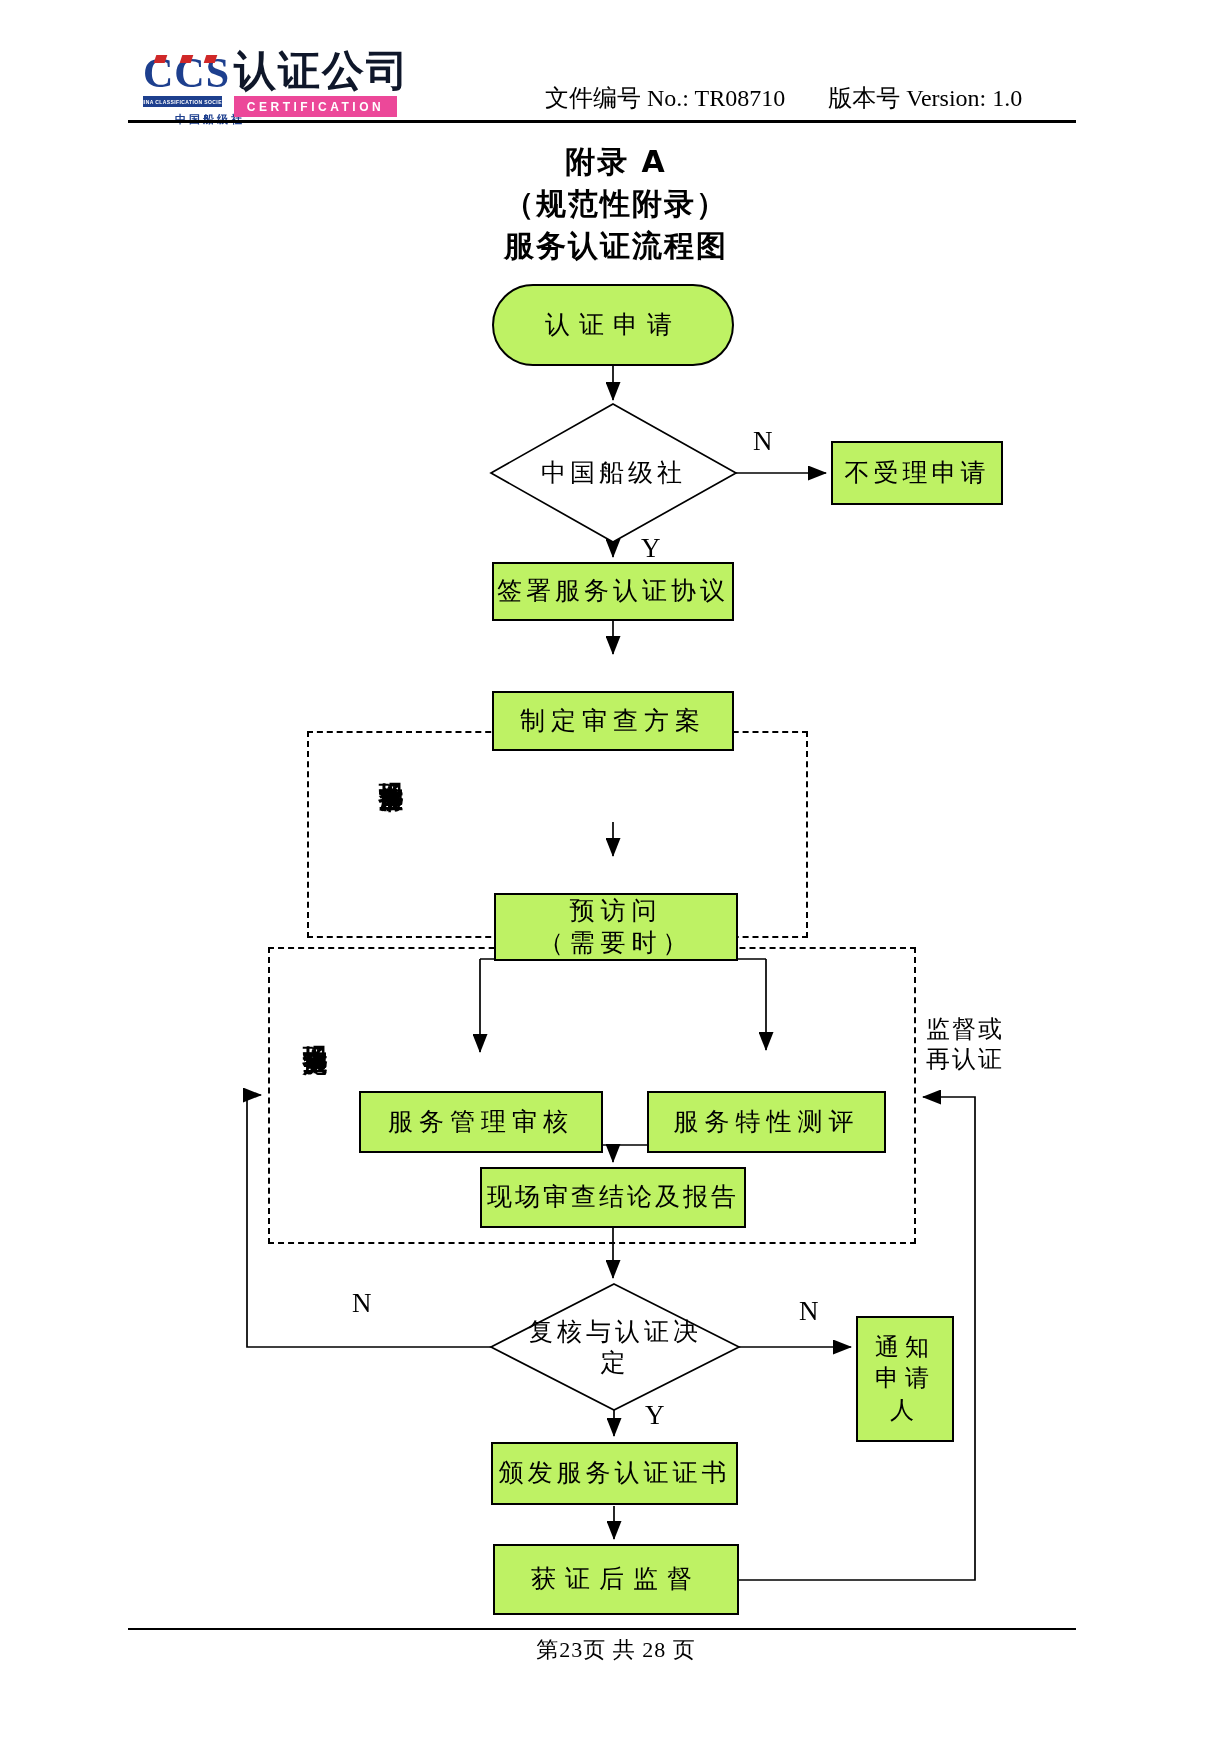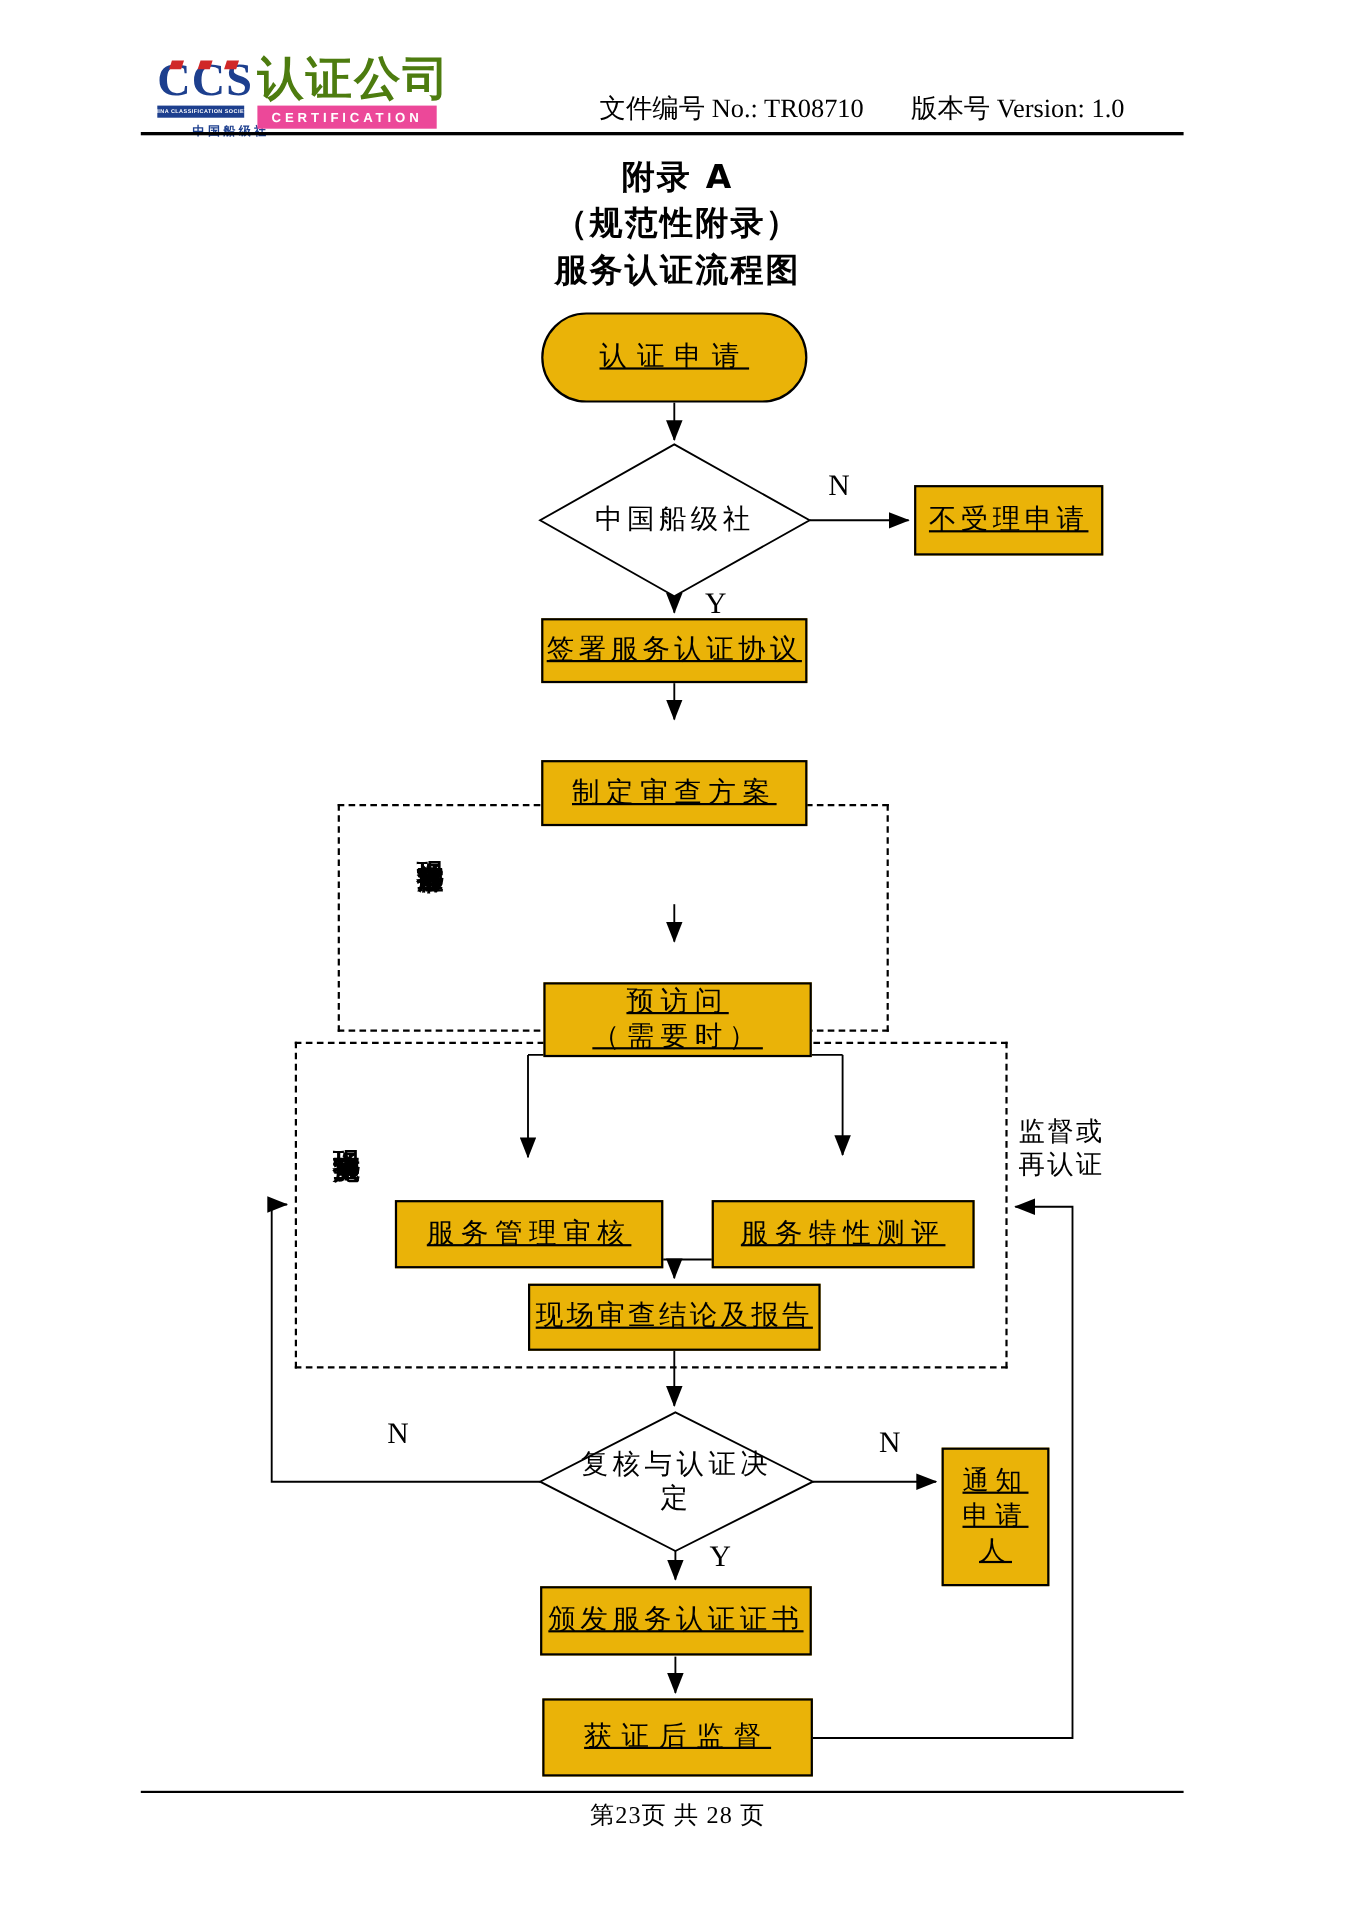--- a/index.html
+++ b/index.html
@@ -19,21 +19,21 @@
     position:absolute;left:143px;top:96px;width:79px;height:11px;background:#1d3f8e;
     display:flex;align-items:center;justify-content:center;
     font:bold 5px "Liberation Sans","DejaVu Sans",sans-serif;color:#fff;letter-spacing:.4px;white-space:nowrap;
   }
   .soc-cn{
     position:absolute;left:143px;top:112px;width:80px;
     font:bold 11px "DejaVu Sans","Liberation Sans",sans-serif;color:#1d3f8e;letter-spacing:3px;white-space:nowrap;margin-left:32px;
   }
   .brand-cn{
     position:absolute;left:234px;top:50px;
-    font:bold 42px "DejaVu Sans","Liberation Sans",sans-serif;color:#4d7c0f;letter-spacing:2px;line-height:1;white-space:nowrap;
+    font:bold 42px "DejaVu Sans","Liberation Sans",sans-serif;color:#0f172a;letter-spacing:2px;line-height:1;white-space:nowrap;
   }
   .brand-strip{
     position:absolute;left:234px;top:96px;width:163px;height:21px;background:#ec4899;
     display:flex;align-items:center;justify-content:center;
     font:bold 12px "Liberation Sans","DejaVu Sans",sans-serif;color:#fff;letter-spacing:3.5px;white-space:nowrap;
   }
   .doc-meta{
     position:absolute;left:545px;top:82px;display:flex;gap:43px;white-space:nowrap;
     font:24px "Liberation Serif","DejaVu Serif",serif;
   }
@@ -42,24 +42,24 @@
     position:absolute;left:0;width:1232px;text-align:center;
     font:bold 30px "DejaVu Sans","Liberation Sans",sans-serif;letter-spacing:2px;line-height:1;
   }
   .footer-text{
     position:absolute;left:0;top:1635px;width:1232px;text-align:center;
     font:22px "Liberation Serif","DejaVu Serif",serif;letter-spacing:1px;
   }
   
   .svg-layer{position:absolute;left:0;top:0;}
   .node{
-    position:absolute;box-sizing:border-box;border:2px solid #000;background:#eab308;
+    position:absolute;box-sizing:border-box;border:2px solid #000;background:#bef264;
     display:flex;flex-direction:column;align-items:center;justify-content:center;
     font:25px "Liberation Serif","DejaVu Serif",serif;letter-spacing:4px;
-    text-align:center;line-height:1.3;text-decoration:underline;
+    text-align:center;line-height:1.3;
   }
   .oval{border-radius:41px;}
   .sp3{letter-spacing:3px;}
   .sp6{letter-spacing:6px;margin-top:32px;}
   .sp8{letter-spacing:9px;}
   .dtext{
     position:absolute;display:flex;flex-direction:column;align-items:center;justify-content:center;
     font:25px "Liberation Serif","DejaVu Serif",serif;letter-spacing:4px;text-align:center;line-height:1.25;
   }
   .dashed-group{position:absolute;box-sizing:border-box;border:2px dashed #000;background:transparent;}

